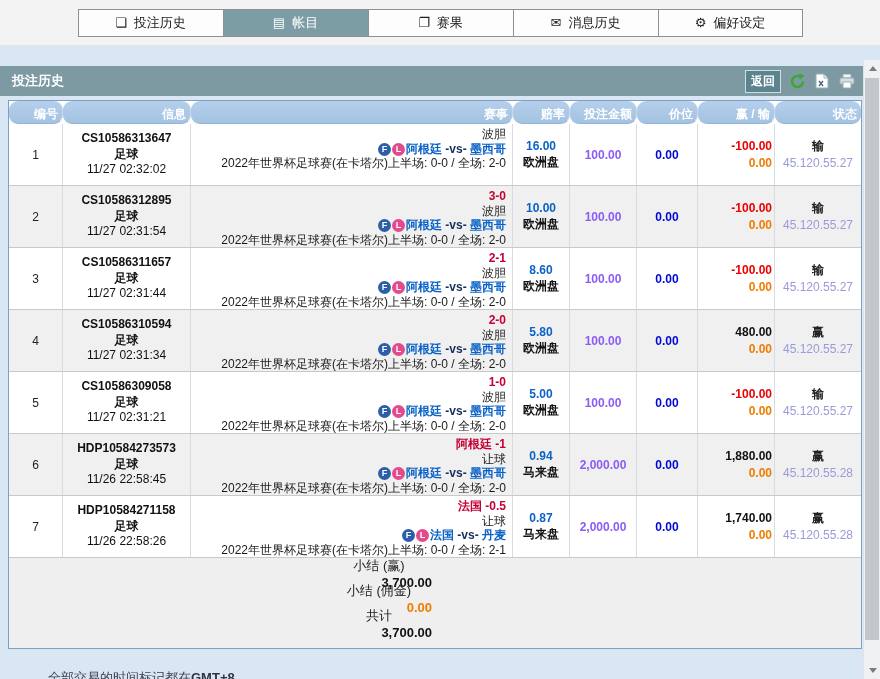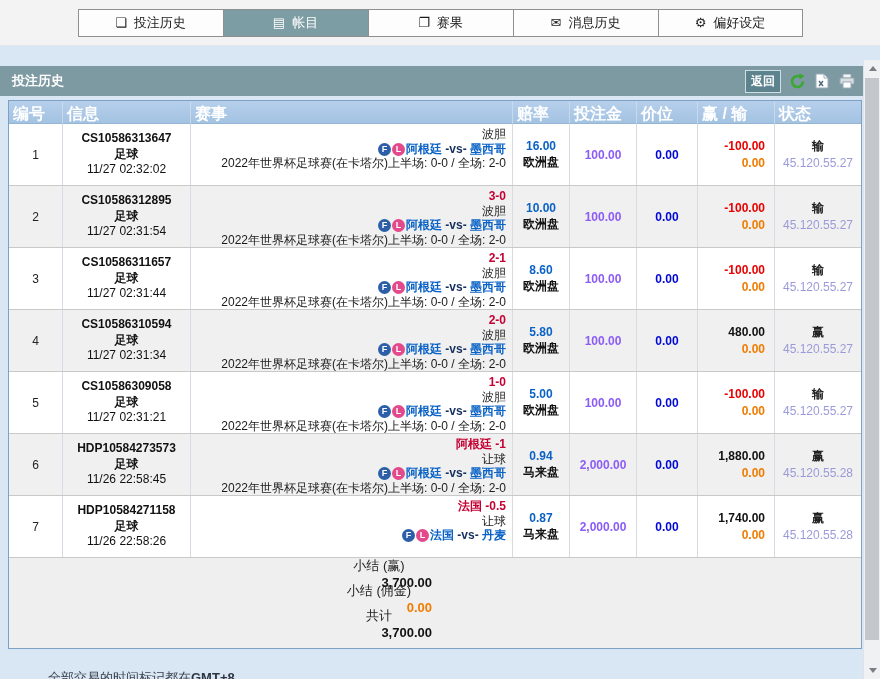--- a/index.html
+++ b/index.html
@@ -18,21 +18,21 @@
   
   .panel-bar { margin-top: 20px; height: 30px; background: #7d99a1; display: flex; align-items: center; padding: 0 24px 0 12px; }
   .panel-title { color: #fff; font-weight: bold; font-size: 13px; }
   .panel-actions { margin-left: auto; display: flex; align-items: center; gap: 7px; }
   .back-btn { background: #5d848e; border: 1px solid #cddfe2; color: #fff; font-size: 12px; font-weight: bold; padding: 2px 5px; cursor: pointer; font-family: inherit; }
   .hicon { width: 18px; height: 18px; display: inline-flex; align-items: center; justify-content: center; cursor: pointer; }
 
   
   .bet-table { margin: 4px 18px 0 8px; background: #fff; border: 1px solid #7da1c4; }
   .cols { display: grid; grid-template-columns: 54px 128px 322px 57px 67px 61px 77px auto; }
-  .thead .cell { background: linear-gradient(#b6cfeb, #a3c3e2); color: #fff; font-weight: bold; font-size: 16px; height: 23px; line-height: 22px; text-align: left; border-right: 1px solid #c9d9ec; border-bottom: 1px solid #96b4d3; }
+  .thead .cell { background: linear-gradient(#b6cfeb, #a3c3e2); color: #fff; font-weight: bold; font-size: 12px; height: 23px; line-height: 22px; text-align: right; border-right: 1px solid #c9d9ec; border-bottom: 1px solid #96b4d3; border-radius: 9px; }
   .thead .cell:last-child { border-right: none; }
   .row { height: 62px; border-bottom: 1px solid #c9c9c9; background: #fff; }
   .row.alt { background: #f0f0f0; }
   .cell { border-right: 1px solid #d6dce4; font-size: 12px; padding: 2px 4px; overflow: hidden; }
   .row .cell:last-child { border-right: none; }
   .c-no { display: flex; align-items: center; justify-content: center; color: #222; }
   .c-info { display: flex; flex-direction: column; justify-content: center; text-align: center; line-height: 1.3; color: #111; }
   .bet-id, .sport { font-weight: bold; }
   .c-event { text-align: right; padding: 3px 6px 2px 4px; line-height: 1.22; color: #1a1a1a; }
   .line-sel { color: #c50032; font-weight: bold; }
@@ -40,21 +40,21 @@
   .icon-f { background: #2d5fa8; }
   .icon-l { background: #e24a8c; }
   .team { color: #0a62c6; font-weight: bold; cursor: pointer; }
   .vs { color: #15305e; font-weight: bold; }
   .score-line { }
   .c-odds { display: flex; flex-direction: column; justify-content: center; text-align: center; line-height: 1.3; }
   .odds-val { color: #0a62c6; font-weight: bold; }
   .odds-type { font-weight: bold; color: #111; }
   .c-stake { display: flex; align-items: center; justify-content: center; font-weight: bold; color: #8b5cf6; text-align: center; }
   .c-price { display: flex; align-items: center; justify-content: center; font-weight: bold; color: #0008d7; }
-  .c-win { display: flex; flex-direction: column; justify-content: center; text-align: right; padding-right: 9px; line-height: 1.35; }
+  .c-win { display: flex; flex-direction: column; justify-content: center; text-align: right; padding-right: 2px; line-height: 1.35; }
   .win { font-weight: bold; color: #111; }
   .win.neg { color: #ea0000; }
   .comm { color: #f07c00; font-weight: bold; }
   .c-status { display: flex; flex-direction: column; justify-content: center; text-align: center; line-height: 1.35; }
   .result { font-weight: bold; color: #222; }
   .ip { color: #9a9ada; }
 
   
   .summary { background: #efefef; padding: 7px 0 8px 0; }
   .sum-row { display: flex; justify-content: flex-end; align-items: center; height: 25px; padding-right: 96px; flex-direction: column; }
@@ -340,20 +340,23 @@
       <div class="bet-id">HDP10584271158</div>
       <div class="sport">足球</div>
       <div class="time">11/26 22:58:26</div>
     </div>
     <div class="cell c-event">
       <div class="line-sel">法国 -0.5</div>
       <div class="line-market">让球</div>
       <div class="line-teams">
         <span class="team-icon icon-f">F</span><span class="team-icon icon-l">L</span><span class="team">法国</span><span class="vs"> -vs- </span><span class="team">丹麦</span>
       </div>
+      <div class="line-league">
+        <span>2022年世界杯足球赛(在卡塔尔)</span><span class="score-line">上半场: 0-0 / 全场: 2-1</span>
+      </div>
     </div>
     <div class="cell c-odds">
       <div class="odds-val">0.87</div>
       <div class="odds-type">马来盘</div>
     </div>
     <div class="cell c-stake">2,000.00</div>
     <div class="cell c-price">0.00</div>
     <div class="cell c-win">
       <div class="win">1,740.00</div>
       <div class="comm">0.00</div>

